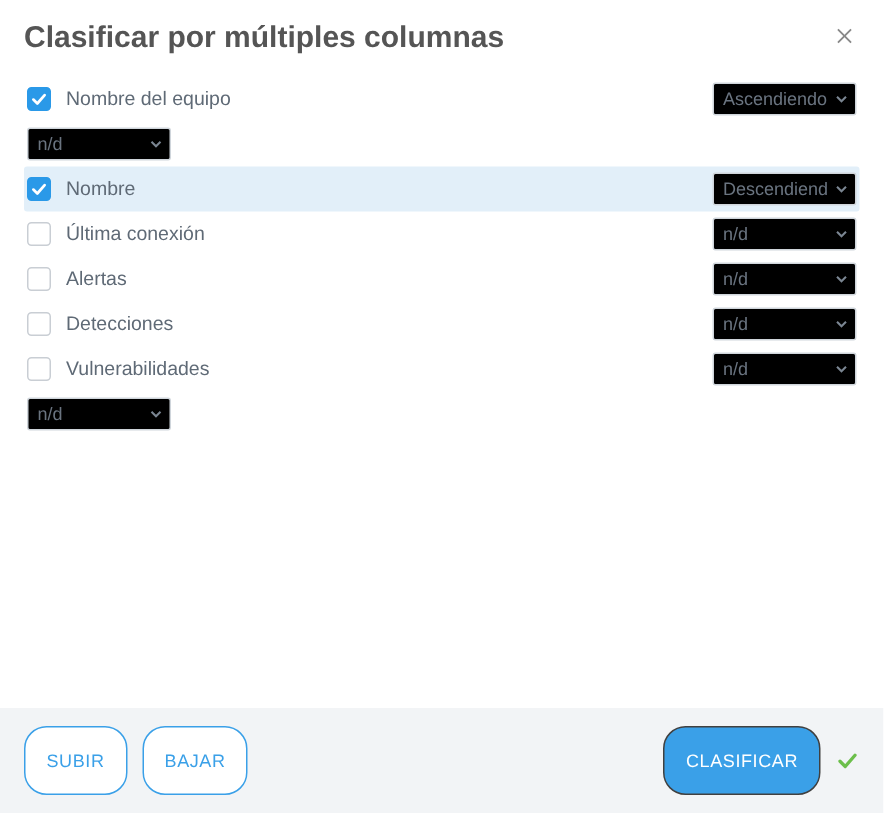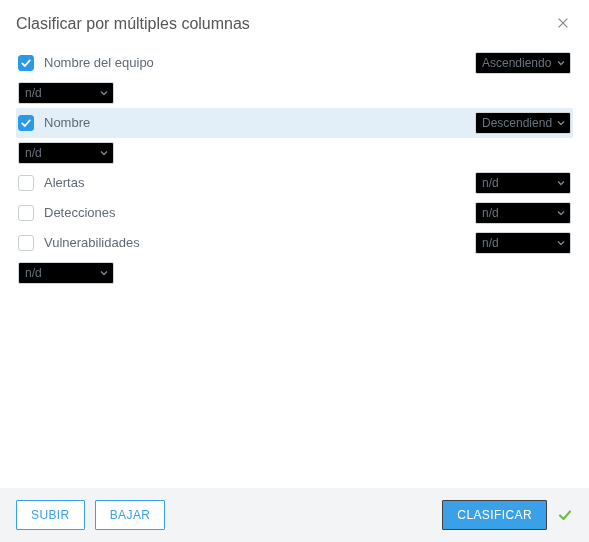--- a/index.html
+++ b/index.html
@@ -19,22 +19,22 @@
     flex-direction: column;
     position: relative;
   }
   .header {
     display: flex;
     align-items: center;
     justify-content: space-between;
     padding: 14px 16px 10px 16px;
   }
   .title {
-    font-size: 16px;
-    font-weight: 400;
+    font-size: 20px;
+    font-weight: 700;
     color: #555;
   }
   .close-btn {
     width: 20px; height: 20px;
     display: flex; align-items: center; justify-content: center;
     cursor: pointer;
     color: #888;
   }
   .close-btn svg { width: 14px; height: 14px; }
   .body {
@@ -108,23 +108,23 @@
     display: flex;
     align-items: center;
     justify-content: space-between;
   }
   .footer-left, .footer-right {
     display: flex;
     align-items: center;
     gap: 10px;
   }
   .btn {
-    height: 30px;
+    height: 46px;
     padding: 0 14px;
-    border-radius: 1px;
+    border-radius: 15px;
     font-size: 12px;
     letter-spacing: 0.4px;
     cursor: pointer;
     display: inline-flex;
     align-items: center;
     justify-content: center;
     border: 1px solid transparent;
     background: #fff;
   }
   .btn-outline {
@@ -193,20 +193,24 @@
           </div>
           <span class="row-label">Nombre</span>
         </div>
         <div class="select-wrap"><select><option>Descendiendo</option></select><span class="caret">
             <svg viewBox="0 0 10 10" fill="none" stroke="currentColor" stroke-width="1.4">
               <polyline points="2,3.5 5,6.5 8,3.5"></polyline>
             </svg>
           </span></div>
       </div>
       <div class="row">
+        <div class="row-left">
+          <div class="checkbox"></div>
+          <span class="row-label">Última conexión</span>
+        </div>
         <div class="select-wrap"><select><option>n/d</option></select><span class="caret">
             <svg viewBox="0 0 10 10" fill="none" stroke="currentColor" stroke-width="1.4">
               <polyline points="2,3.5 5,6.5 8,3.5"></polyline>
             </svg>
           </span></div>
       </div>
       <div class="row">
         <div class="row-left">
           <div class="checkbox"></div>
           <span class="row-label">Alertas</span>

